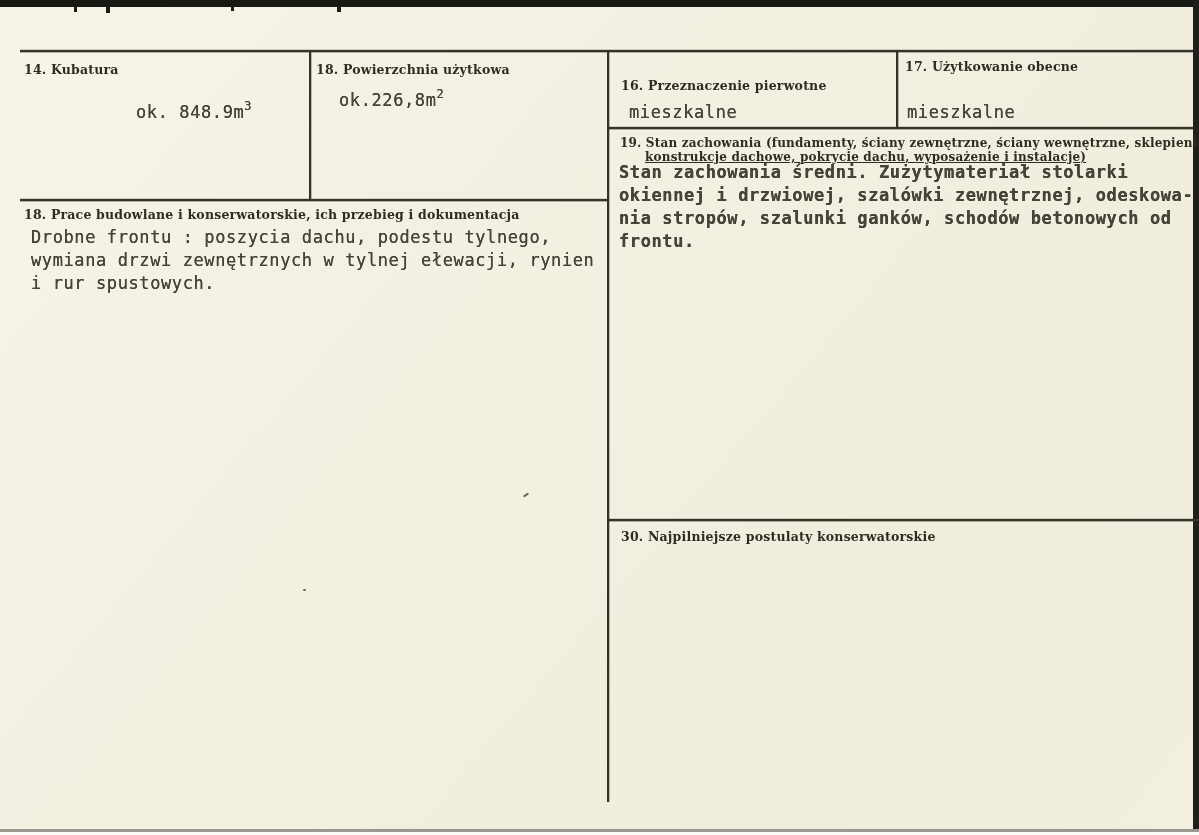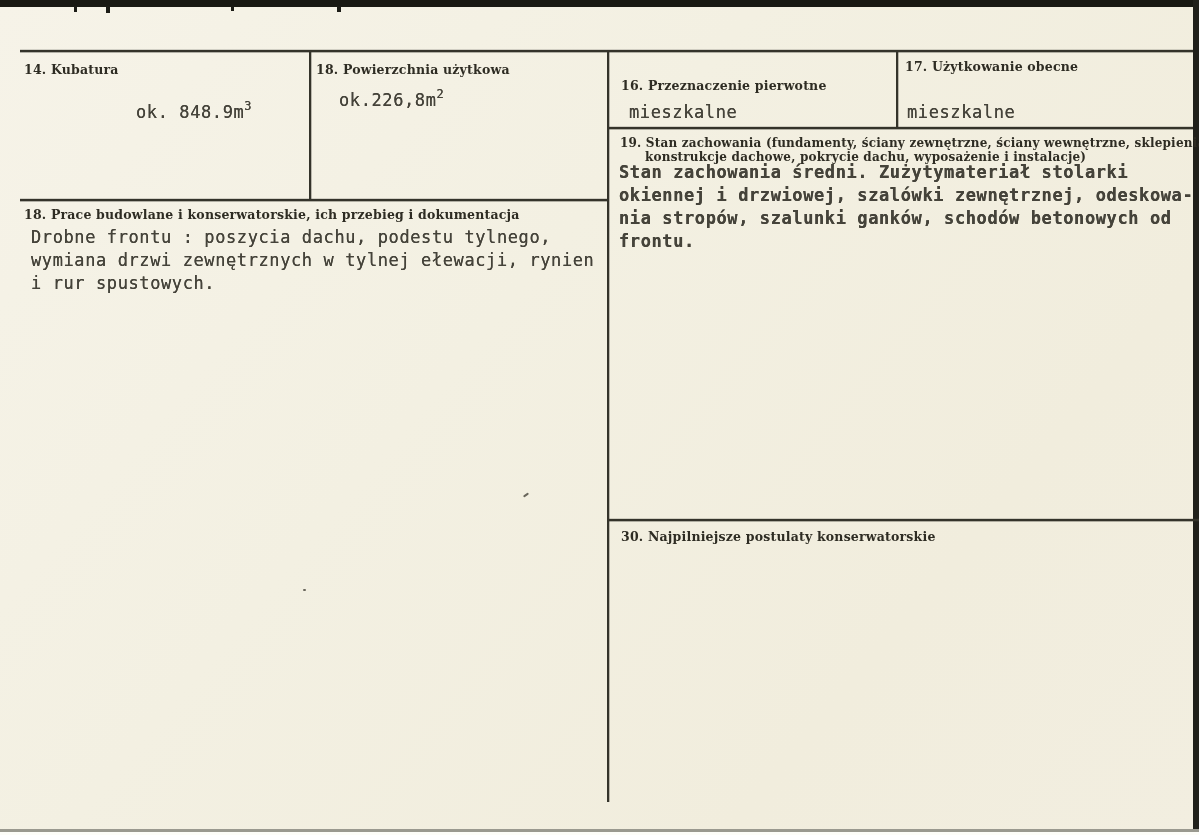--- a/index.html
+++ b/index.html
@@ -95,21 +95,21 @@
   <div class="lbl" style="left:316px;top:63px;">18. Powierzchnia użytkowa</div>
   <div class="typed" style="left:339px;top:84px;text-align:right;"><span>ok.226,8m</span><sup>2</sup></div>
 
   <div class="lbl" style="left:621px;top:63px;margin-top:16px;">16. Przeznaczenie pierwotne</div>
   <div class="typed" style="left:629px;top:101px;">mieszkalne</div>
 
   <div class="lbl" style="left:905px;top:60px;">17. Użytkowanie obecne</div>
   <div class="typed" style="left:907px;top:101px;">mieszkalne</div>
 
   <div class="lbl2" style="left:620px;top:136px;">19. Stan zachowania (fundamenty, ściany zewnętrzne, ściany wewnętrzne, sklepienia, stropy</div>
-  <div class="lbl2" style="left:645px;top:150px;">konstrukcje dachowe, pokrycie dachu, wyposażenie i instalacje)</div>
+  <div class="lbl2" style="left:645px;top:150px;text-decoration:underline;">konstrukcje dachowe, pokrycie dachu, wyposażenie i instalacje)</div>
   <div class="typed" style="left:619px;top:161px;font-weight:bold;">Stan zachowania średni. Zużytymateriał stolarki
 okiennej i drzwiowej, szalówki zewnętrznej, odeskowa-
 nia stropów, szalunki ganków, schodów betonowych od
 frontu.</div>
 
   <div class="lbl" style="left:24px;top:208px;">18. Prace budowlane i konserwatorskie, ich przebieg i dokumentacja</div>
   <div class="typed" style="left:31px;top:226px;">Drobne frontu : poszycia dachu, podestu tylnego,
 wymiana drzwi zewnętrznych w tylnej ełewacji, rynien
 i rur spustowych.</div>
 

